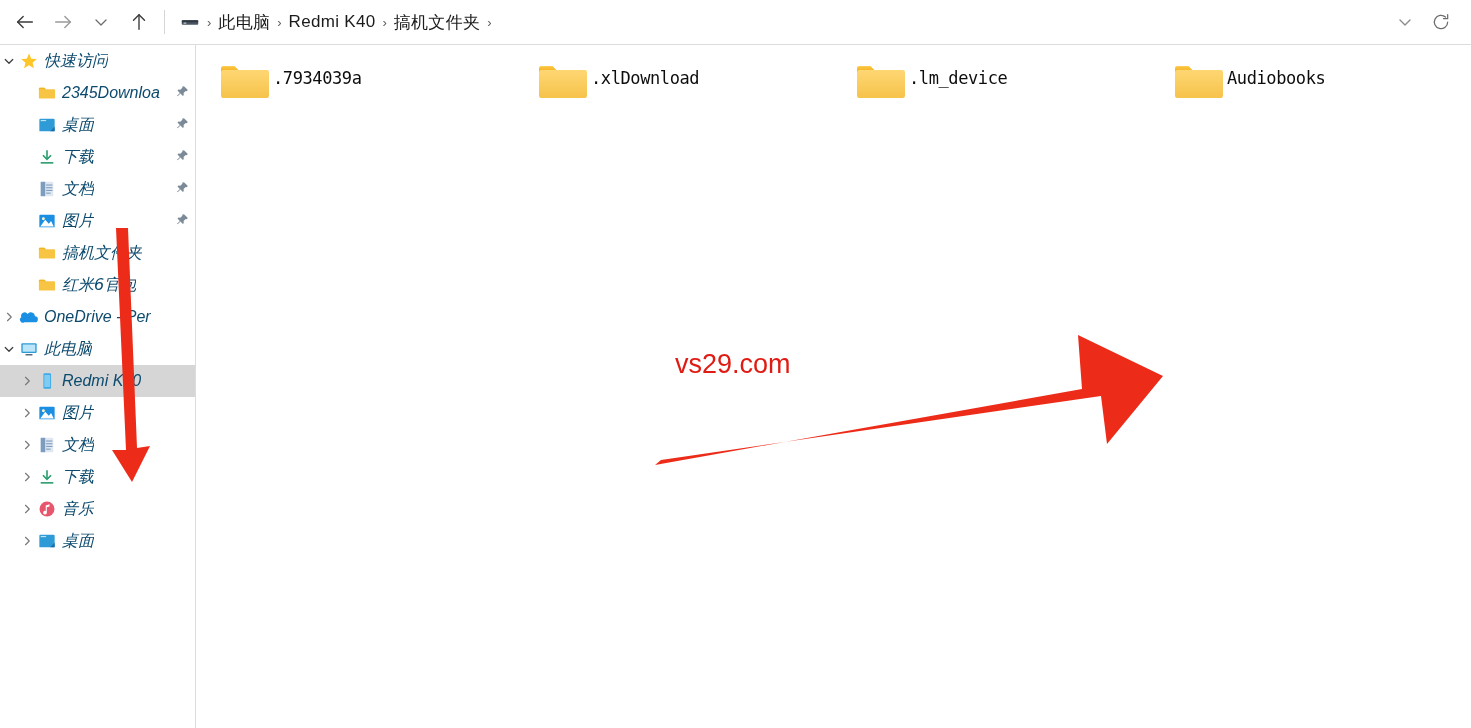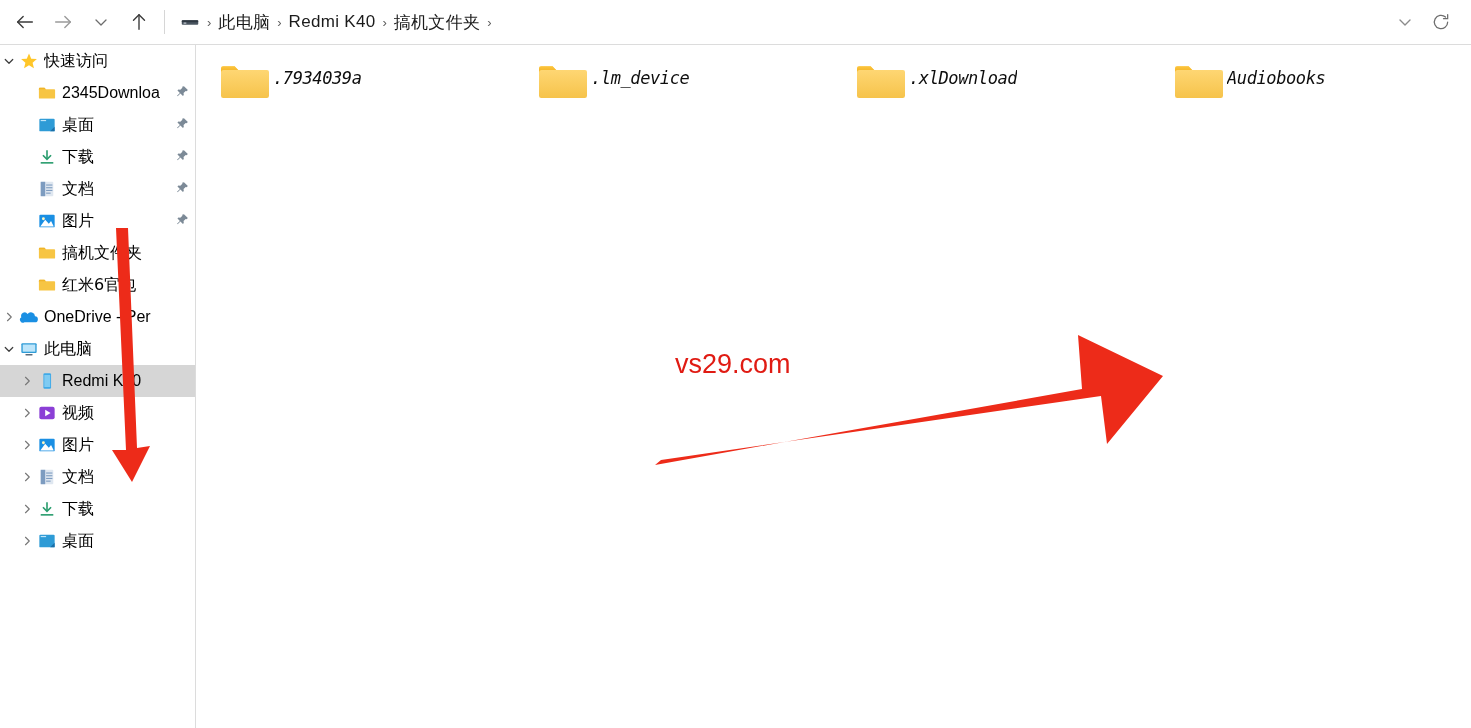--- a/index.html
+++ b/index.html
@@ -61,22 +61,22 @@
   .chev {
     width:18px; min-width:18px; display:flex; align-items:center; justify-content:center;
     color:#767676; font-size:11px;
   }
   .chev.open { color:#3b3b3b; }
   .sicon {
     width:22px; min-width:22px; height:20px; display:flex; align-items:center;
     justify-content:center; margin-right:4px;
   }
   .slabel {
-    font-size:16px; color:#000000; font-family:"DejaVu Sans", sans-serif;
-    letter-spacing:0px; overflow:hidden;
+    font-size:16px; color:#0c4a6e; font-family:"DejaVu Sans", sans-serif;
+    letter-spacing:0px; overflow:hidden;font-style:italic;
   }
   .slabel.en { font-family:"Liberation Sans", sans-serif; font-size:16px; }
   .pin {
     position:absolute; right:6px; top:50%; transform:translateY(-50%);
     color:#7c8a97;
   }
   .lvl0 { padding-left:0px; }
   .lvl1 { padding-left:18px; }
 
   
@@ -94,21 +94,21 @@
     padding-top:10px; padding-left:20px;
   }
   .item {
     display:flex; align-items:flex-start; height:71px; padding-top:4px;
     overflow:hidden;
   }
   .item-icon {
     width:56px; min-width:56px; height:56px;
     display:flex; align-items:flex-start; justify-content:center; padding-top:2px;
   }
-  .item-text { padding-top:8px; overflow:hidden;font-style:italic; }
+  .item-text { padding-top:8px; overflow:hidden; }
   .item-name {
     font-size:17px; color:#0d0d0d; line-height:21px;
     font-family:"DejaVu Sans Mono", monospace; letter-spacing:-0.4px;
     word-break:break-all; max-width:250px;
   }
   .item-name.cn { font-family:"DejaVu Sans", sans-serif; letter-spacing:2px; }
   .item-meta {
     font-size:14px; color:#6d6d6d; line-height:19px;
     font-family:"DejaVu Sans Mono", monospace; letter-spacing:-0.3px;
   }
@@ -336,34 +336,20 @@
         <span class="slabel en">Redmi K40</span>
       </div>
       <div class="snode lvl1">
         <span class="chev">
           <svg width="12" height="12" viewBox="0 0 16 16" fill="none" stroke="currentColor" stroke-width="1.5" stroke-linecap="round" stroke-linejoin="round">
             <polyline points="6,3 11,8 6,13"></polyline>
           </svg>
         </span>
         <span class="sicon">
           <svg width="18" height="18" viewBox="0 0 20 20">
-            <rect x="1.5" y="3" width="17" height="14" rx="2.2" fill="#8b3fd6"></rect>
-            <polygon points="8,6.5 14,10 8,13.5" fill="#ffffff"></polygon>
-          </svg>
-        </span>
-        <span class="slabel">视频</span>
-      </div>
-      <div class="snode lvl1">
-        <span class="chev">
-          <svg width="12" height="12" viewBox="0 0 16 16" fill="none" stroke="currentColor" stroke-width="1.5" stroke-linecap="round" stroke-linejoin="round">
-            <polyline points="6,3 11,8 6,13"></polyline>
-          </svg>
-        </span>
-        <span class="sicon">
-          <svg width="18" height="18" viewBox="0 0 20 20">
             <rect x="1.5" y="3" width="17" height="14" rx="1.3" fill="#1a8fe3"></rect>
             <circle cx="6" cy="7.5" r="1.6" fill="#fff7c2"></circle>
             <polygon points="2.5,16 8,8.5 12,13 14.5,10 17.5,16" fill="#ffffff"></polygon>
           </svg>
         </span>
         <span class="slabel">图片</span>
       </div>
       <div class="snode lvl1">
         <span class="chev">
           <svg width="12" height="12" viewBox="0 0 16 16" fill="none" stroke="currentColor" stroke-width="1.5" stroke-linecap="round" stroke-linejoin="round">
@@ -400,20 +386,34 @@
         <span class="slabel">下载</span>
       </div>
       <div class="snode lvl1">
         <span class="chev">
           <svg width="12" height="12" viewBox="0 0 16 16" fill="none" stroke="currentColor" stroke-width="1.5" stroke-linecap="round" stroke-linejoin="round">
             <polyline points="6,3 11,8 6,13"></polyline>
           </svg>
         </span>
         <span class="sicon">
           <svg width="18" height="18" viewBox="0 0 20 20">
+            <circle cx="10" cy="10" r="8.3" fill="#e8566d"></circle>
+            <path d="M12.8 4.8 8.6 6.1v6.2a2 2 0 1 0 1.2 1.8V8l3-0.9z" fill="#ffffff"></path>
+          </svg>
+        </span>
+        <span class="slabel">音乐</span>
+      </div>
+      <div class="snode lvl1">
+        <span class="chev">
+          <svg width="12" height="12" viewBox="0 0 16 16" fill="none" stroke="currentColor" stroke-width="1.5" stroke-linecap="round" stroke-linejoin="round">
+            <polyline points="6,3 11,8 6,13"></polyline>
+          </svg>
+        </span>
+        <span class="sicon">
+          <svg width="18" height="18" viewBox="0 0 20 20">
             <rect x="1.5" y="3" width="17" height="14" rx="1.3" fill="#2e9bd6"></rect>
             <rect x="3" y="4.4" width="6" height="1.3" fill="#bde5fa"></rect>
             <polygon points="18.5,12 18.5,17 13.5,17" fill="#1b6fa8"></polygon>
           </svg>
         </span>
         <span class="slabel">桌面</span>
       </div>
     </div>
 
   <div class="content">
@@ -450,42 +450,42 @@
                 <linearGradient id="ft" x1="0" y1="0" x2="0" y2="1">
                   <stop offset="0" stop-color="#fcc53f"></stop>
                   <stop offset="1" stop-color="#f2b01f"></stop>
                 </linearGradient>
               </defs>
               <path d="M1 6.5a2.2 2.2 0 0 1 2.2-2.2h11.4l3.6 3.8H47a2 2 0 0 1 2 2v23.6a2.2 2.2 0 0 1-2.2 2.2H3.2A2.2 2.2 0 0 1 1 33.7z" fill="url(#fg)"></path>
               <path d="M1 6.5a2.2 2.2 0 0 1 2.2-2.2h11.4l3.6 3.8H3.6A2.6 2.6 0 0 0 1 10.7z" fill="url(#ft)"></path>
             </svg>
           </div>
           <div class="item-text">
-            <div class="item-name">.lm_device</div>
+            <div class="item-name">.xlDownload</div>
           </div>
         </div>
         <div class="item">
           <div class="item-icon">
             <svg width="50" height="40" viewBox="0 0 50 40">
               <defs>
                 <linearGradient id="fg" x1="0" y1="0" x2="0" y2="1">
                   <stop offset="0" stop-color="#ffd978"></stop>
                   <stop offset="1" stop-color="#f6c34b"></stop>
                 </linearGradient>
                 <linearGradient id="ft" x1="0" y1="0" x2="0" y2="1">
                   <stop offset="0" stop-color="#fcc53f"></stop>
                   <stop offset="1" stop-color="#f2b01f"></stop>
                 </linearGradient>
               </defs>
               <path d="M1 6.5a2.2 2.2 0 0 1 2.2-2.2h11.4l3.6 3.8H47a2 2 0 0 1 2 2v23.6a2.2 2.2 0 0 1-2.2 2.2H3.2A2.2 2.2 0 0 1 1 33.7z" fill="url(#fg)"></path>
               <path d="M1 6.5a2.2 2.2 0 0 1 2.2-2.2h11.4l3.6 3.8H3.6A2.6 2.6 0 0 0 1 10.7z" fill="url(#ft)"></path>
             </svg>
           </div>
           <div class="item-text">
-            <div class="item-name">.xlDownload</div>
+            <div class="item-name">.lm_device</div>
           </div>
         </div>
         <div class="item">
           <div class="item-icon">
             <svg width="50" height="40" viewBox="0 0 50 40">
               <defs>
                 <linearGradient id="fg" x1="0" y1="0" x2="0" y2="1">
                   <stop offset="0" stop-color="#ffd978"></stop>
                   <stop offset="1" stop-color="#f6c34b"></stop>
                 </linearGradient>

